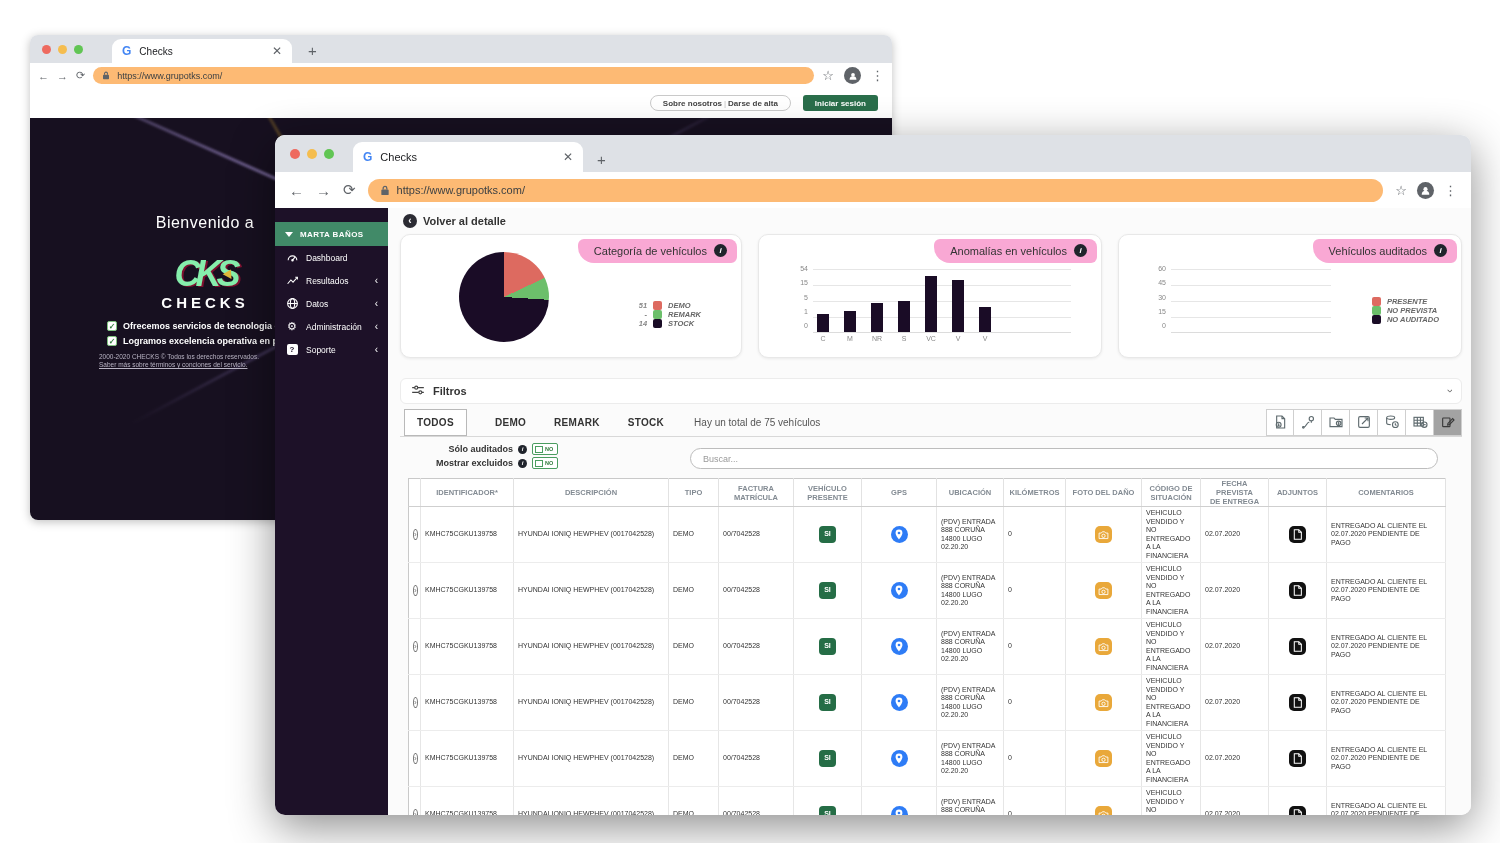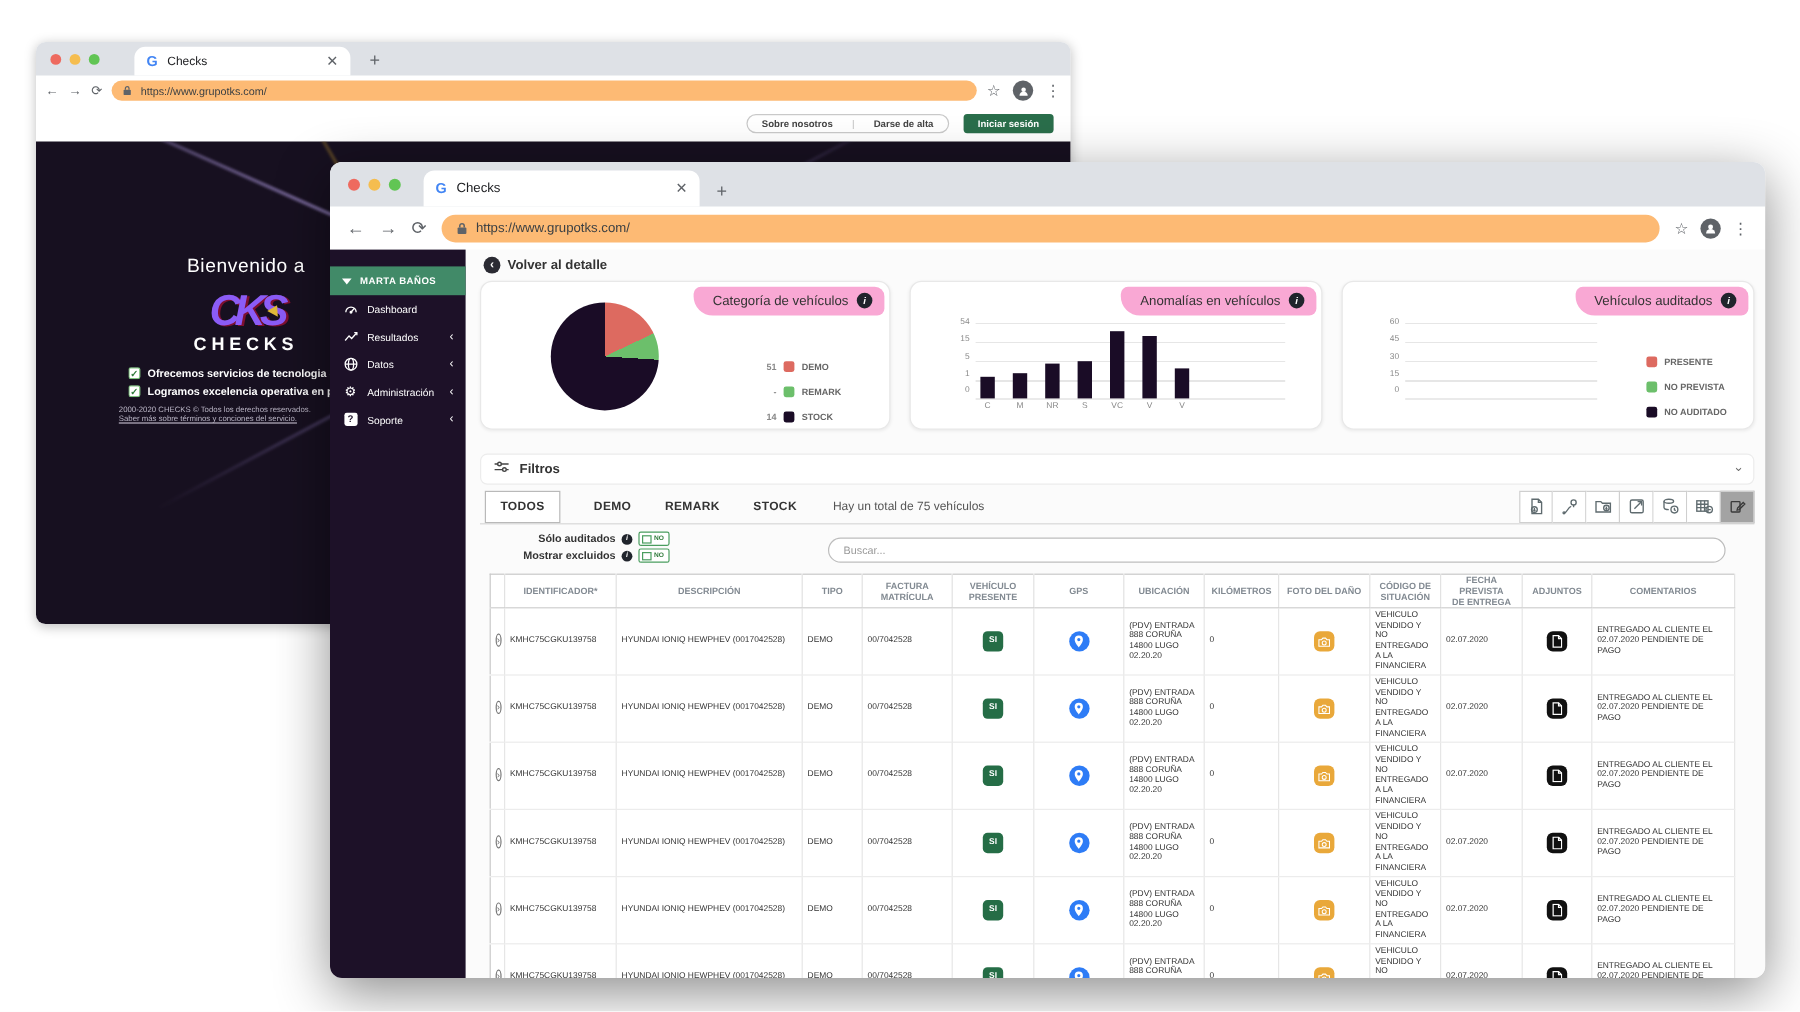--- a/index.html
+++ b/index.html
@@ -39,32 +39,32 @@
   .win-back .omnibox { height:17px; padding:0 9px; font-size:9px; }
   .win-front .omnibox { height:23px; padding:0 12px; font-size:11px; }
   .lock-ico { display:inline-flex; }
   .chrome-right { display:flex; align-items:center; gap:10px; color:#5f6368; }
   .star { font-size:13px; }
   .avatar { width:17px; height:17px; border-radius:50%; background:#5f6368; display:flex; align-items:center; justify-content:center; }
   .kebab { font-size:13px; letter-spacing:0; }
 
   
   .nav-strip { height:30px; background:#fff; display:flex; align-items:center; justify-content:flex-end; gap:12px; padding:0 14px; }
-  .pill-group { display:flex; align-items:center; gap:16px; border:1px solid #c9c9c9; border-radius:12px; height:16px; padding:0 12px; font-size:8px; color:#444; font-weight:bold; }
+  .pill-group { display:flex; align-items:center; gap:2px; border:1px solid #c9c9c9; border-radius:12px; height:16px; padding:0 12px; font-size:8px; color:#444; font-weight:bold; }
   .pill-sep { color:#bbb; font-weight:normal; }
   .btn-login { background:#2a6e4b; color:#fff; font-size:8px; font-weight:bold; border:none; border-radius:3px; height:16px; padding:0 12px; }
   .hero { position:relative; height:402px; background:#171020; border-radius:0 0 8px 8px; overflow:hidden; }
   .hline { position:absolute; height:3px; filter:blur(1px); }
   .hl1 { width:700px; background:linear-gradient(90deg,transparent,#7a6a9d,transparent); transform:rotate(24deg); left:-80px; top:70px; }
   .hl2 { width:700px; background:linear-gradient(90deg,transparent,#6a5a8e,transparent); transform:rotate(-28deg); left:60px; top:140px; }
   .hl3 { width:500px; background:linear-gradient(90deg,transparent,#8a6b2a,transparent); transform:rotate(60deg); left:60px; top:120px; }
   .hl4 { width:500px; background:linear-gradient(90deg,transparent,#6a5a8e,transparent); transform:rotate(18deg); left:260px; top:300px; }
   .hero-inner { position:absolute; left:55px; top:96px; width:240px; text-align:center; }
   .hero-welcome { color:#fff; font-size:16px; letter-spacing:.5px; }
-  .hero-logo { margin-top:10px; font-size:36px; font-weight:800; font-style:italic; color:#8b5cf6; letter-spacing:-5px; line-height:34px; text-shadow:2px 1px 0 #7e1030; position:relative; }
+  .hero-logo { margin-top:25px; font-size:36px; font-weight:800; font-style:italic; color:#86efac; letter-spacing:-5px; line-height:34px; text-shadow:2px 1px 0 #7e1030; position:relative; }
   .hero-logo .gold { position:absolute; left:58%; top:12px; width:0; height:0; border-left:5px solid transparent; border-right:5px solid transparent; border-bottom:8px solid #e0b93a; transform:rotate(28deg); }
   .hero-brand { color:#fff; font-weight:bold; font-size:15px; letter-spacing:4px; margin-top:3px; }
   .hero-bullets { margin-top:10px; text-align:left; padding-left:22px; }
   .hero-bullet { display:flex; align-items:center; gap:6px; color:#fff; font-size:9px; font-weight:bold; margin-top:5px; white-space:nowrap; overflow:hidden; }
   .chk { width:10px; height:10px; border:1px solid #7fc37f; border-radius:2px; background:#fff; color:#2f7a3a; font-size:8px; line-height:9px; text-align:center; flex:none; }
   .hero-footer { margin-top:7px; text-align:left; padding-left:14px; color:#b9b4c4; font-size:6.5px; line-height:8px; }
   .hero-footer .lnk { text-decoration:underline; }
 
   
   .app { display:flex; height:607px; background:#fbfbfb; }
@@ -87,21 +87,21 @@
   .back-circ { width:14px; height:14px; border-radius:50%; background:#2b2b33; color:#fff; font-size:10px; line-height:13px; text-align:center; }
 
   .cards { position:absolute; left:12px; top:26px; display:flex; gap:16px; }
   .card { position:relative; width:342px; height:124px; background:#fff; border:1px solid #e8e8e8; border-radius:10px; box-shadow:0 1px 3px rgba(0,0,0,.07); }
   .card2, .card3 { width:344px; }
   .card-head { position:absolute; top:4px; right:4px; background:#f9a8d4; border-radius:6px 8px 6px 16px; padding:5px 10px 6px 16px; display:flex; align-items:center; gap:7px; }
   .card-title { font-size:11px; color:#333; }
   .info-circ { width:13px; height:13px; border-radius:50%; background:#20242c; color:#fff; font-size:8px; font-weight:bold; font-style:italic; display:flex; align-items:center; justify-content:center; }
 
   .pie { position:absolute; left:58px; top:17px; width:90px; height:90px; border-radius:50%; }
-  .legend { position:absolute; display:flex; flex-direction:column; gap:12px; }
+  .legend { position:absolute; display:flex; flex-direction:column; gap:0;font-style:italic; }
   .pie-legend { right:40px; top:66px; }
   .leg-row { display:flex; align-items:center; gap:6px; font-size:7.5px; color:#666; font-weight:bold; }
   .leg-val { width:16px; text-align:right; color:#888; }
   .swatch { width:9px; height:9px; border-radius:2px; flex:none; }
 
   .plot-wrap { position:absolute; display:flex; }
   .yticks { display:flex; flex-direction:column; justify-content:space-between; align-items:flex-end; font-size:7px; color:#888; width:22px; padding-right:5px; transform:translateY(-4px); }
   .plot { position:relative; border-bottom:1px solid #dcdcdc; background:repeating-linear-gradient(to bottom,#e6e6e6 0 1px,transparent 1px 16px); }
   .bars-row { position:absolute; left:4px; bottom:0; display:flex; align-items:flex-end; gap:15px; height:100%; }
   .vbar { width:12px; }

